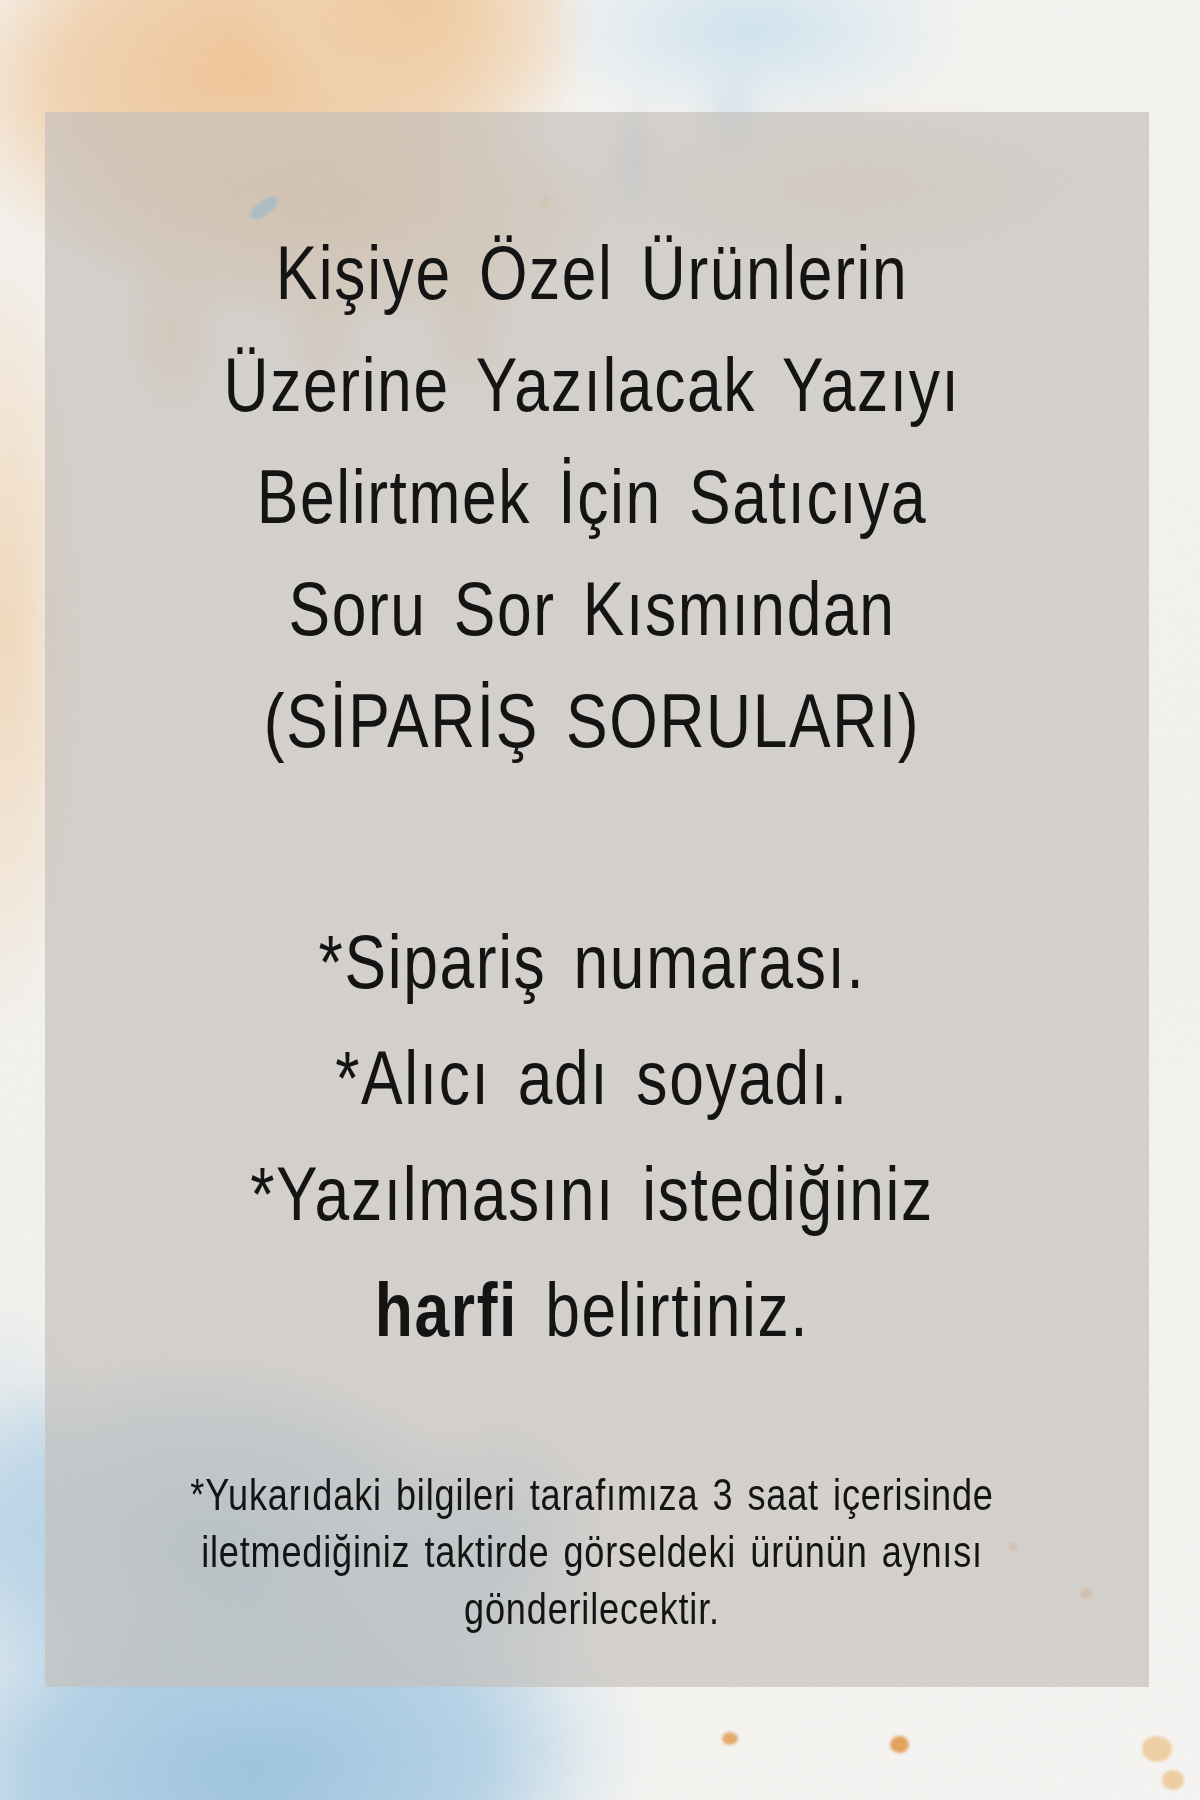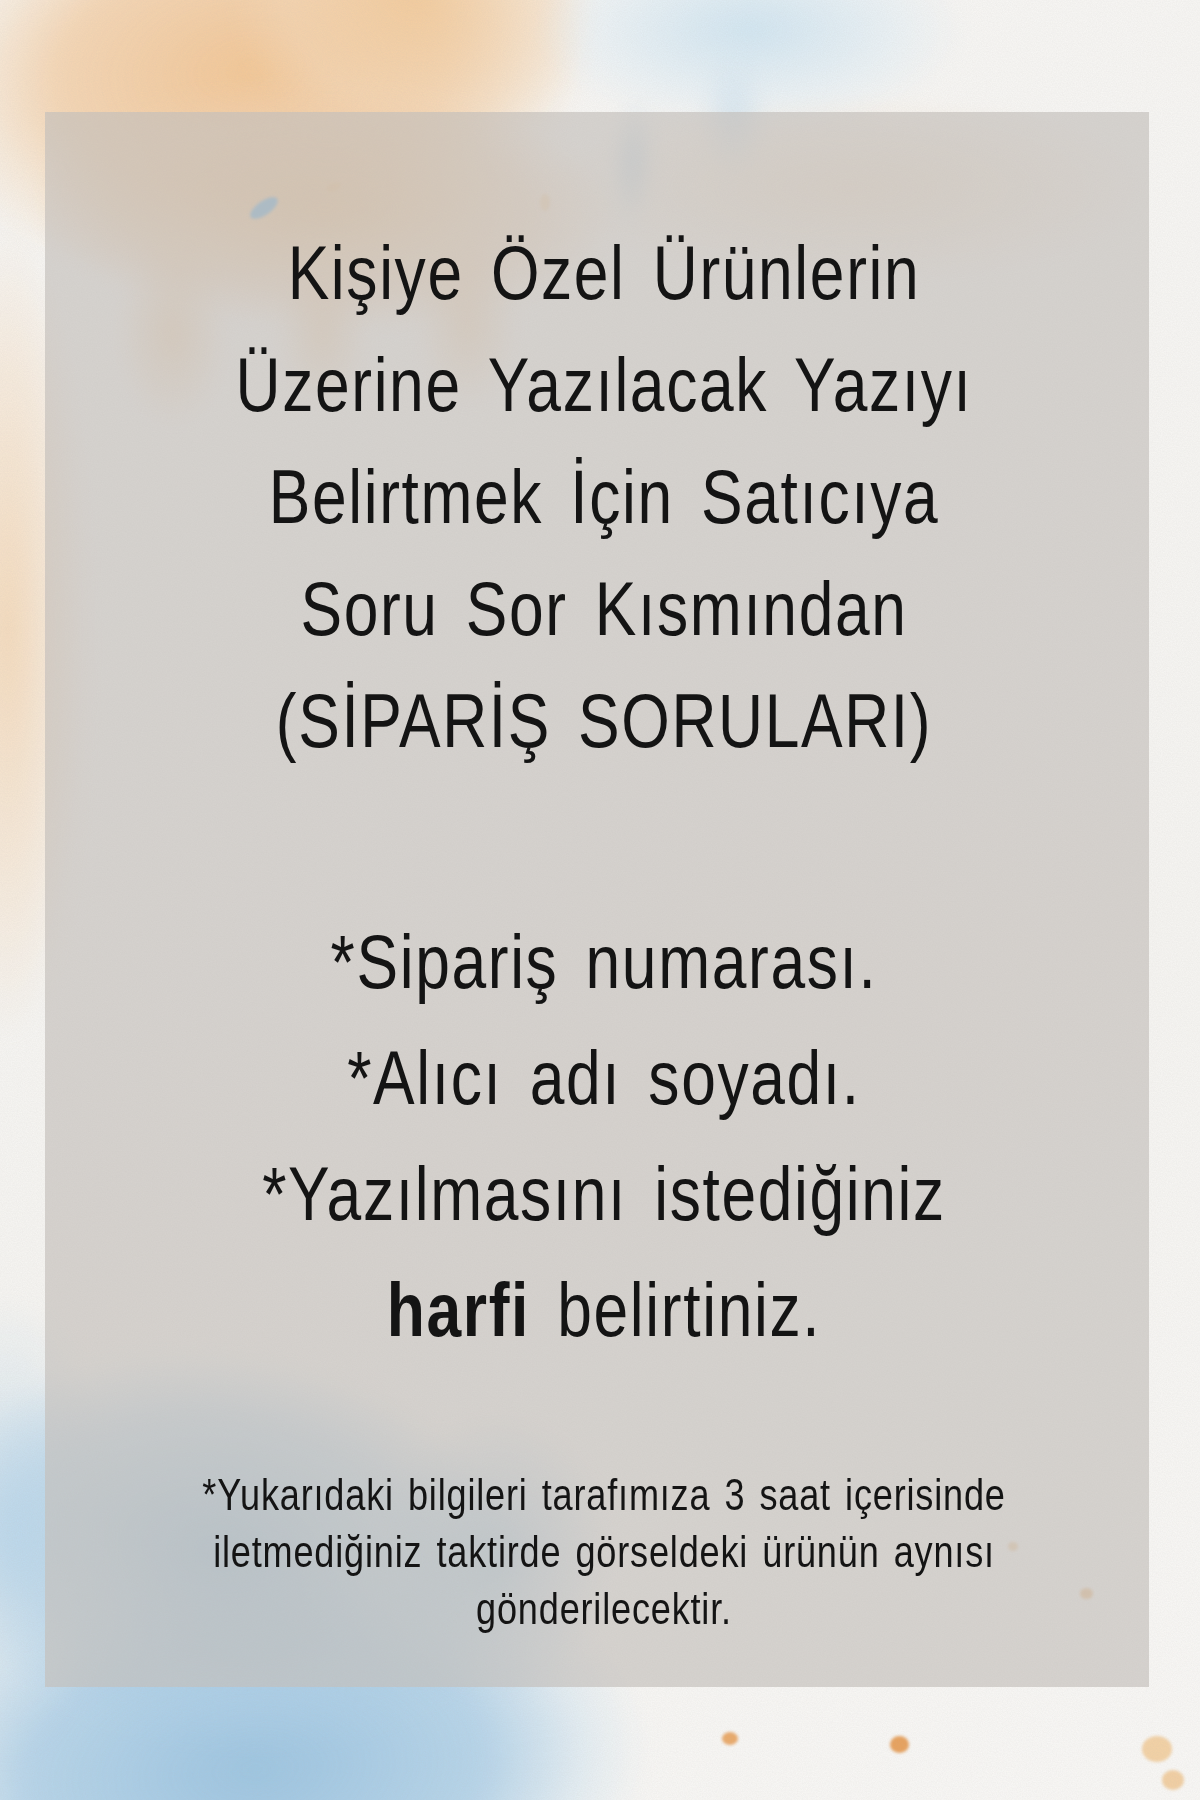--- a/index.html
+++ b/index.html
@@ -55,21 +55,21 @@
   .d8{left:540px;top:194px;width:10px;height:17px;background:rgba(244,200,150,.55);}
   
   .panel{
     position:absolute;left:45px;top:112px;width:1104px;height:1575px;
     background:rgba(197,193,189,0.68);
   }
   
   .grain{position:absolute;left:0;top:0;width:100%;height:100%;opacity:.5;pointer-events:none;}
   
   .content{
-    position:absolute;left:52px;top:112px;width:1104px;height:1575px;
+    position:absolute;left:40px;top:112px;width:1104px;height:1575px;
     color:var(--text,#141414);
   }
   .block{position:absolute;left:0;width:100%;text-align:center;
          transform:scaleX(0.82);transform-origin:50% 0;white-space:nowrap;}
   .heading{top:105px;font-size:76px;letter-spacing:2px;word-spacing:10px;}
   .heading .line{height:112px;line-height:112px;}
   .list{top:792px;font-size:76px;letter-spacing:2px;word-spacing:10px;}
   .list .line{height:116px;line-height:116px;}
   .footnote{top:1354px;font-size:44px;letter-spacing:1px;word-spacing:4px;}
   .footnote .line{height:57px;line-height:57px;}

